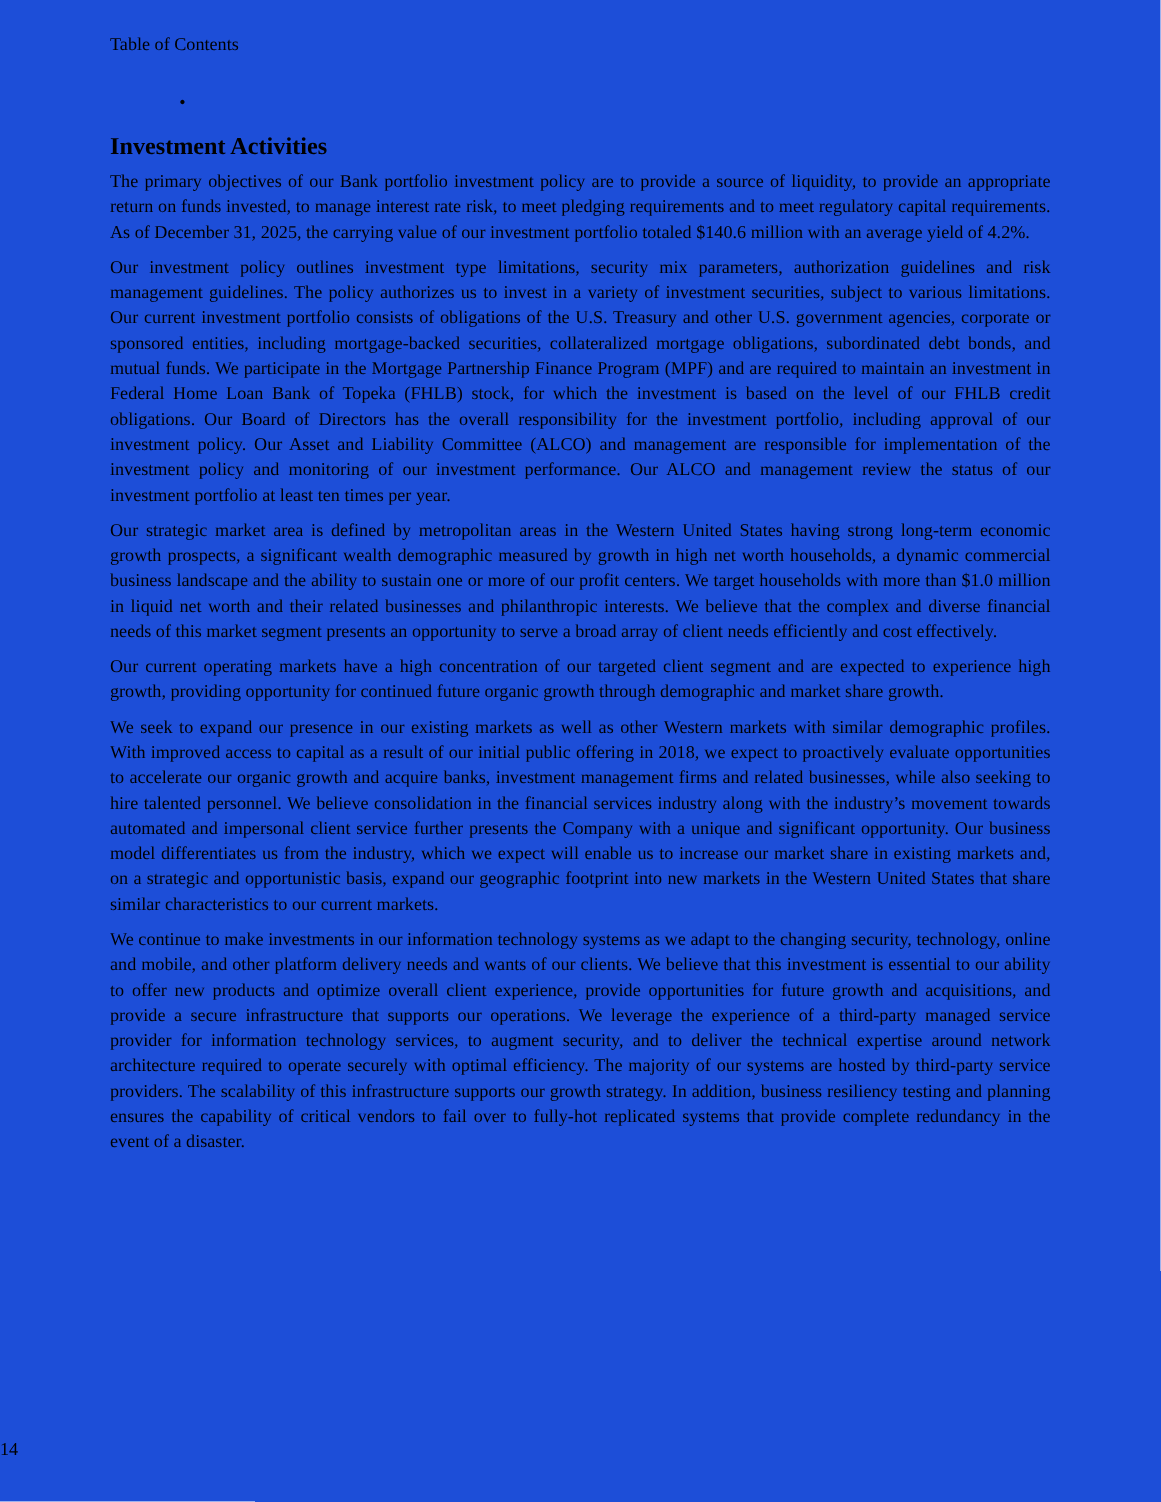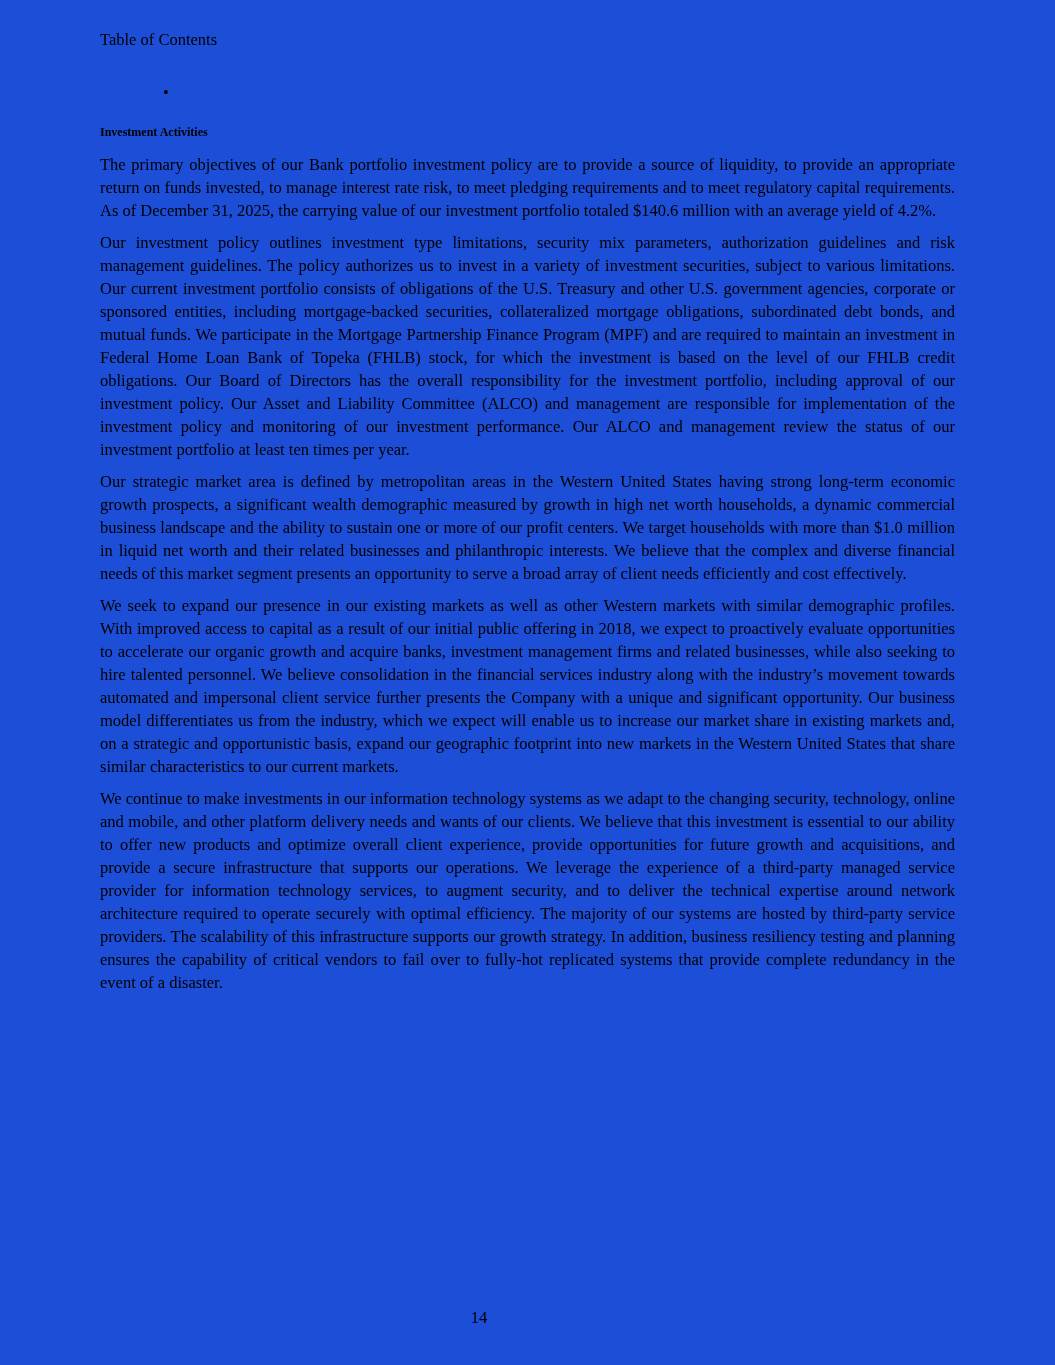--- a/index.html
+++ b/index.html
@@ -29,52 +29,52 @@
   }
   .bullet-marker {
     flex: none;
     width: 34px;
   }
   .bullet-text {
     flex: 1;
     text-align: justify;
   }
   h2.section-heading {
-    font-size: 12px;
+    font-size: 22px;
     font-weight: bold;
     line-height: 23px;
     margin: 17px 0 9px 0;
   }
   p.body-paragraph {
     margin: 0 0 9px 0;
     text-align: justify;
   }
   .page-number {
     position: absolute;
     top: 1306px;
     left: 0;
     width: 958px;
-    text-align: center;
   }
 </style>
 </head>
 <body>
 
 <div class="page">
 
   <div class="toc-link">Table of Contents</div>
 
   <div class="bullet-item">
     <span class="bullet-marker">•</span>
   </div>
 
   <h2 class="section-heading">Investment Activities</h2>
   <p class="body-paragraph">The primary objectives of our Bank portfolio investment policy are to provide a source of liquidity, to provide an appropriate return on funds invested, to manage interest rate risk, to meet pledging requirements and to meet regulatory capital requirements. As of December 31, 2025, the carrying value of our investment portfolio totaled $140.6 million with an average yield of 4.2%.</p>
   <p class="body-paragraph">Our investment policy outlines investment type limitations, security mix parameters, authorization guidelines and risk management guidelines. The policy authorizes us to invest in a variety of investment securities, subject to various limitations. Our current investment portfolio consists of obligations of the U.S. Treasury and other U.S. government agencies, corporate or sponsored entities, including mortgage-backed securities, collateralized mortgage obligations, subordinated debt bonds, and mutual funds. We participate in the Mortgage Partnership Finance Program (MPF) and are required to maintain an investment in Federal Home Loan Bank of Topeka (FHLB) stock, for which the investment is based on the level of our FHLB credit obligations. Our Board of Directors has the overall responsibility for the investment portfolio, including approval of our investment policy. Our Asset and Liability Committee (ALCO) and management are responsible for implementation of the investment policy and monitoring of our investment performance. Our ALCO and management review the status of our investment portfolio at least ten times per year.</p>
 
   <p class="body-paragraph">Our strategic market area is defined by metropolitan areas in the Western United States having strong long-term economic growth prospects, a significant wealth demographic measured by growth in high net worth households, a dynamic commercial business landscape and the ability to sustain one or more of our profit centers. We target households with more than $1.0 million in liquid net worth and their related businesses and philanthropic interests. We believe that the complex and diverse financial needs of this market segment presents an opportunity to serve a broad array of client needs efficiently and cost effectively.</p>
+  <p class="body-paragraph">Our current operating markets have a high concentration of our targeted client segment and are expected to experience high growth, providing opportunity for continued future organic growth through demographic and market share growth.</p>
   <p class="body-paragraph">We seek to expand our presence in our existing markets as well as other Western markets with similar demographic profiles. With improved access to capital as a result of our initial public offering in 2018, we expect to proactively evaluate opportunities to accelerate our organic growth and acquire banks, investment management firms and related businesses, while also seeking to hire talented personnel. We believe consolidation in the financial services industry along with the industry’s movement towards automated and impersonal client service further presents the Company with a unique and significant opportunity. Our business model differentiates us from the industry, which we expect will enable us to increase our market share in existing markets and, on a strategic and opportunistic basis, expand our geographic footprint into new markets in the Western United States that share similar characteristics to our current markets.</p>
 
   <p class="body-paragraph">We continue to make investments in our information technology systems as we adapt to the changing security, technology, online and mobile, and other platform delivery needs and wants of our clients. We believe that this investment is essential to our ability to offer new products and optimize overall client experience, provide opportunities for future growth and acquisitions, and provide a secure infrastructure that supports our operations. We leverage the experience of a third-party managed service provider for information technology services, to augment security, and to deliver the technical expertise around network architecture required to operate securely with optimal efficiency. The majority of our systems are hosted by third-party service providers. The scalability of this infrastructure supports our growth strategy. In addition, business resiliency testing and planning ensures the capability of critical vendors to fail over to fully-hot replicated systems that provide complete redundancy in the event of a disaster.</p>
 
   <div class="page-number">14</div>
 
 </div>
 
 </body></html>

